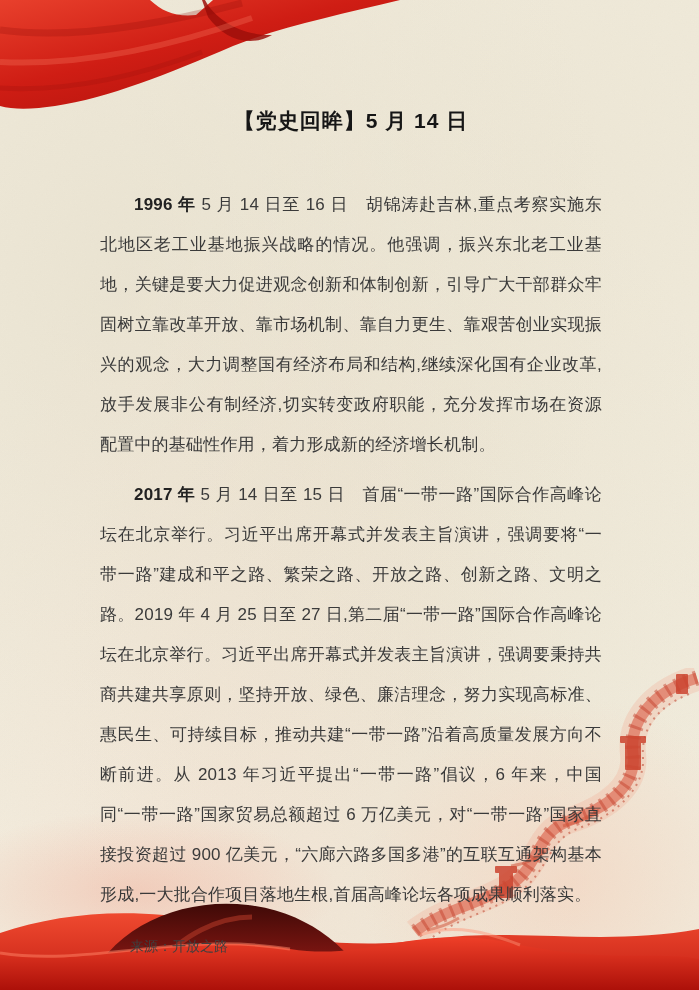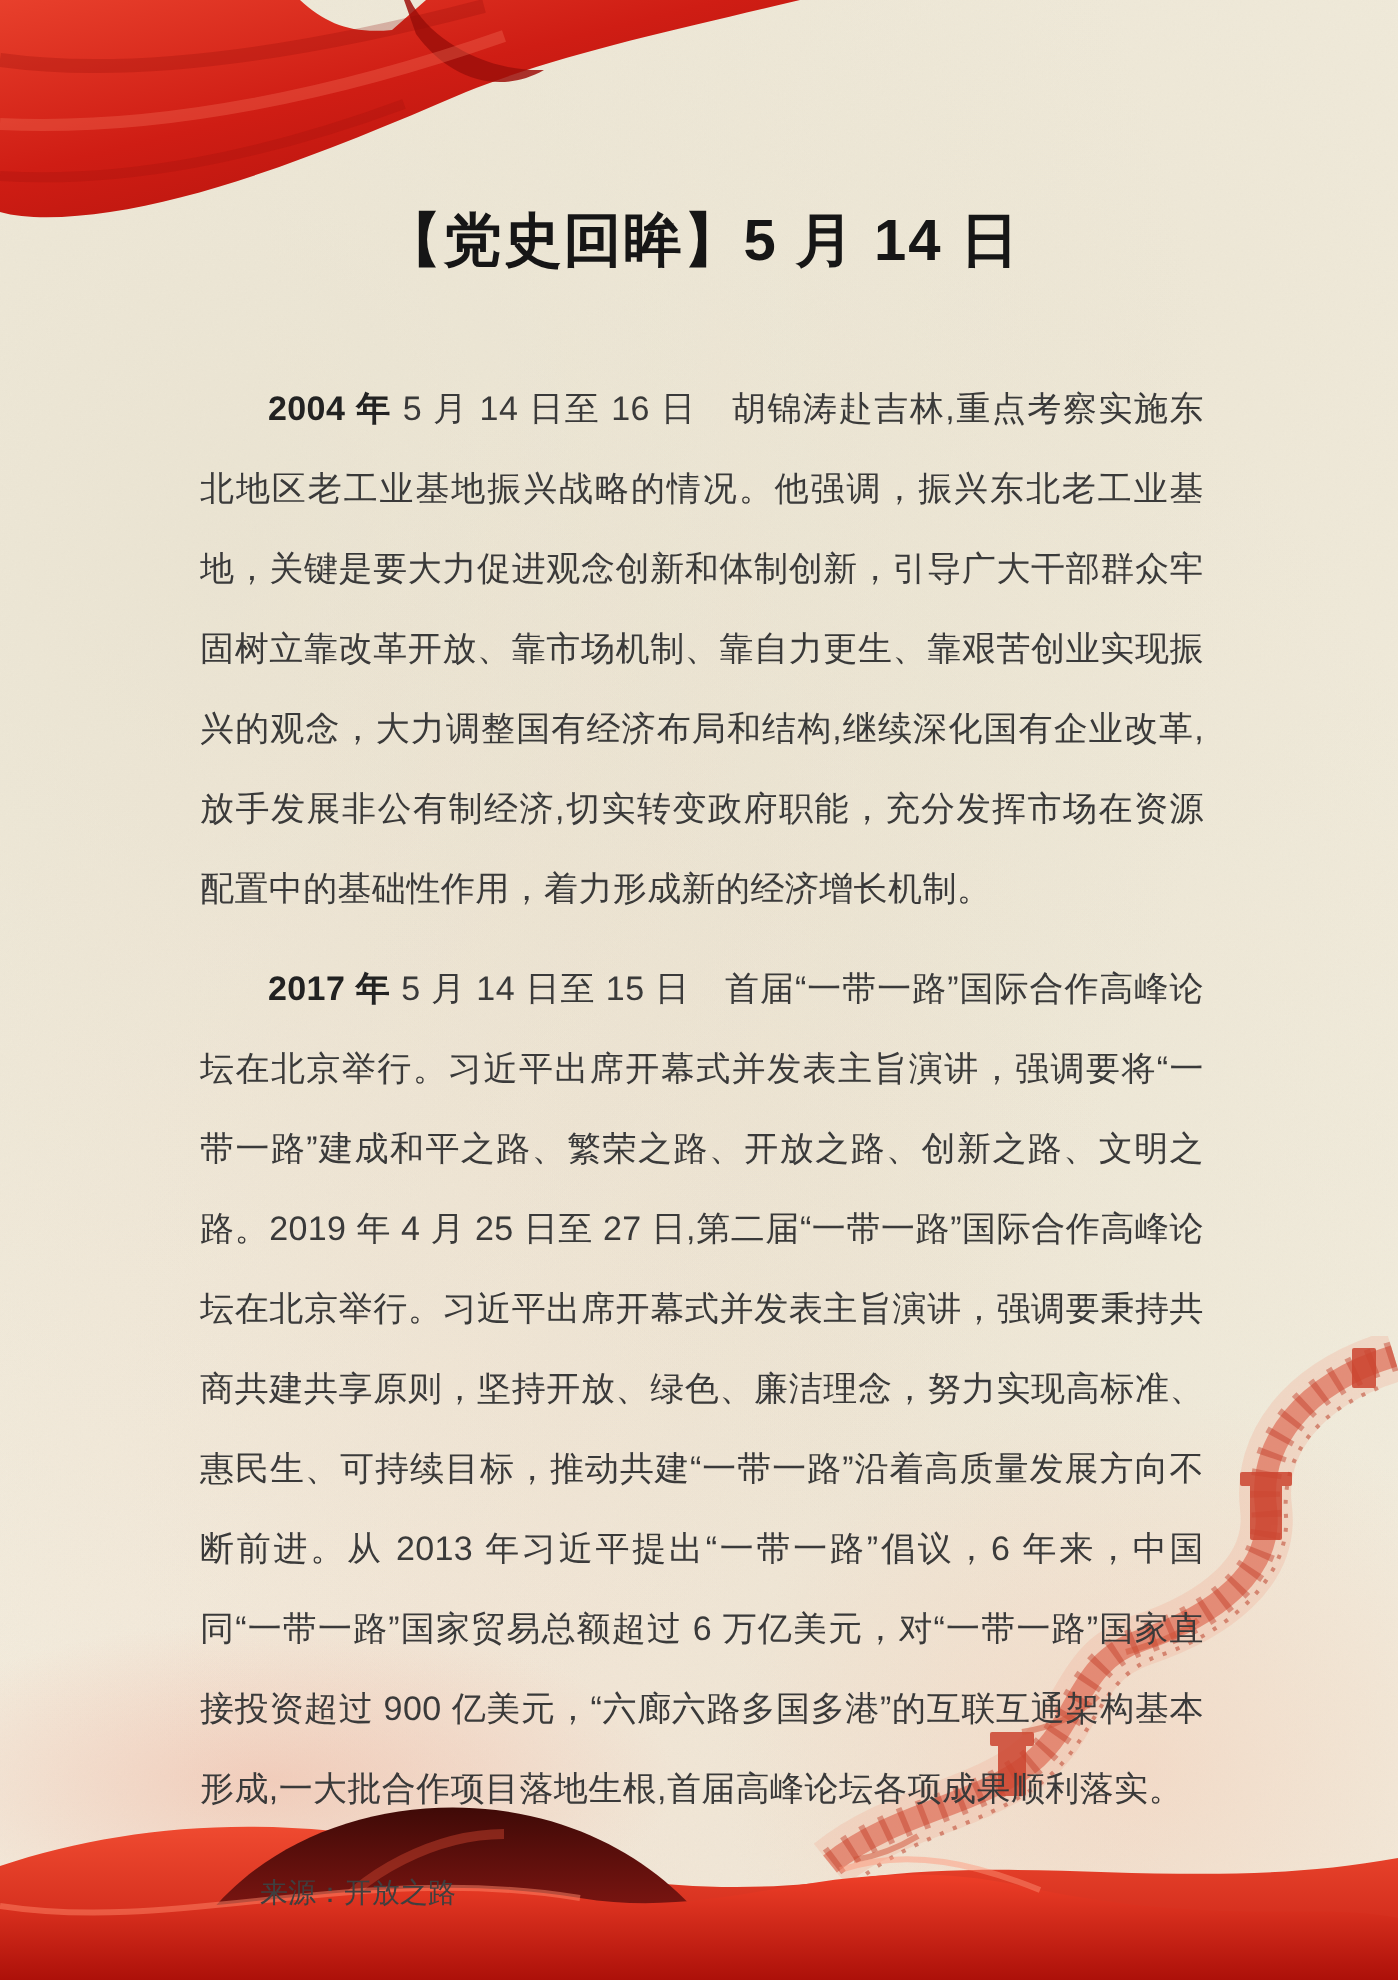--- a/index.html
+++ b/index.html
@@ -33,21 +33,21 @@
   }
   .haze-right {
     right: 0; bottom: 25px; width: 340px; height: 270px;
     background: radial-gradient(ellipse at 62% 70%, rgba(246,198,176,0.42), rgba(246,198,176,0) 70%);
   }
   .content {
     position: relative; z-index: 5;
     padding: 101px 97px 0 100px;
   }
   .doc-title {
-    font-size: 29px;
+    font-size: 21px;
     line-height: 40px;
     font-weight: 800;
     letter-spacing: 1px;
     text-align: center;
     color: #161616;
     margin-bottom: 44px;
   }
   .doc-para {
     font-size: 17px;
     line-height: 40px;
@@ -138,20 +138,20 @@
     <path d="M85,135 C110,72 180,42 248,50 C312,58 352,96 372,135 Z" fill="url(#humpGrad)"></path>
     <path d="M160,110 C180,80 220,62 252,62" stroke="#c2402c" stroke-width="5" fill="none" opacity="0.5"></path>
     <path d="M0,98 C90,112 180,76 290,94 C370,107 420,66 520,90 C610,108 660,96 699,104 L699,135 L0,135 Z" fill="url(#waveFront)"></path>
     <path d="M0,98 C90,112 180,76 290,94" stroke="#ff8668" stroke-width="3" fill="none" opacity="0.5"></path>
     <path d="M420,80 C455,68 490,78 520,90" stroke="#ff9478" stroke-width="3" fill="none" opacity="0.45"></path>
   </svg>
 
   <div class="content">
     <h1 class="doc-title">【党史回眸】5 月 14 日</h1>
 
-    <p class="doc-para"><span class="lead-date">2004 年</span> <span>5 月 14 日至 16 日　胡锦涛赴吉林,重点考察实施东北地区老工业基地振兴战略的情况。他强调，振兴东北老工业基地，关键是要大力促进观念创新和体制创新，引导广大干部群众牢固树立靠改革开放、靠市场机制、靠自力更生、靠艰苦创业实现振兴的观念，大力调整国有经济布局和结构,继续深化国有企业改革,放手发展非公有制经济,切实转变政府职能，充分发挥市场在资源配置中的基础性作用，着力形成新的经济增长机制。</span></p>
+    <p class="doc-para"><span class="lead-date">1996 年</span> <span>5 月 14 日至 16 日　胡锦涛赴吉林,重点考察实施东北地区老工业基地振兴战略的情况。他强调，振兴东北老工业基地，关键是要大力促进观念创新和体制创新，引导广大干部群众牢固树立靠改革开放、靠市场机制、靠自力更生、靠艰苦创业实现振兴的观念，大力调整国有经济布局和结构,继续深化国有企业改革,放手发展非公有制经济,切实转变政府职能，充分发挥市场在资源配置中的基础性作用，着力形成新的经济增长机制。</span></p>
 
     <p class="doc-para"><span class="lead-date">2017 年</span> <span>5 月 14 日至 15 日　首届“一带一路”国际合作高峰论坛在北京举行。习近平出席开幕式并发表主旨演讲，强调要将“一带一路”建成和平之路、繁荣之路、开放之路、创新之路、文明之路。2019 年 4 月 25 日至 27 日,第二届“一带一路”国际合作高峰论坛在北京举行。习近平出席开幕式并发表主旨演讲，强调要秉持共商共建共享原则，坚持开放、绿色、廉洁理念，努力实现高标准、惠民生、可持续目标，推动共建“一带一路”沿着高质量发展方向不断前进。从 2013 年习近平提出“一带一路”倡议，6 年来，中国同“一带一路”国家贸易总额超过 6 万亿美元，对“一带一路”国家直接投资超过 900 亿美元，“六廊六路多国多港”的互联互通架构基本形成,一大批合作项目落地生根,首届高峰论坛各项成果顺利落实。</span></p>
 
     <div class="doc-source">来源：开放之路</div>
   </div>
 
 </div>
 
 </body></html>

